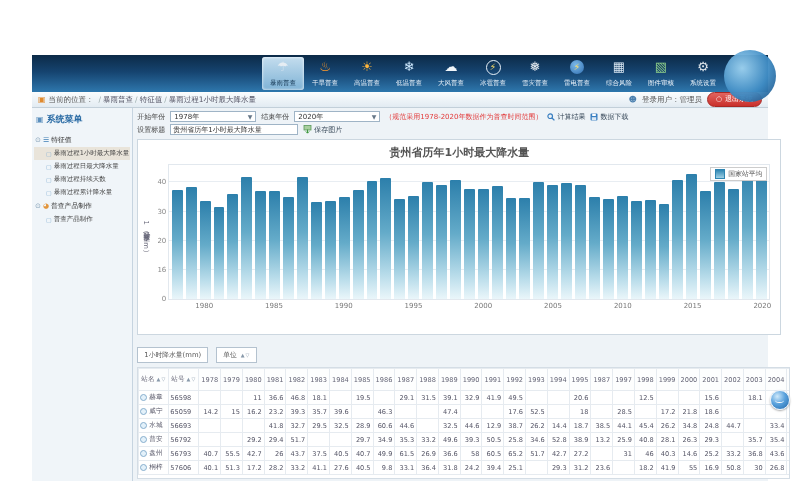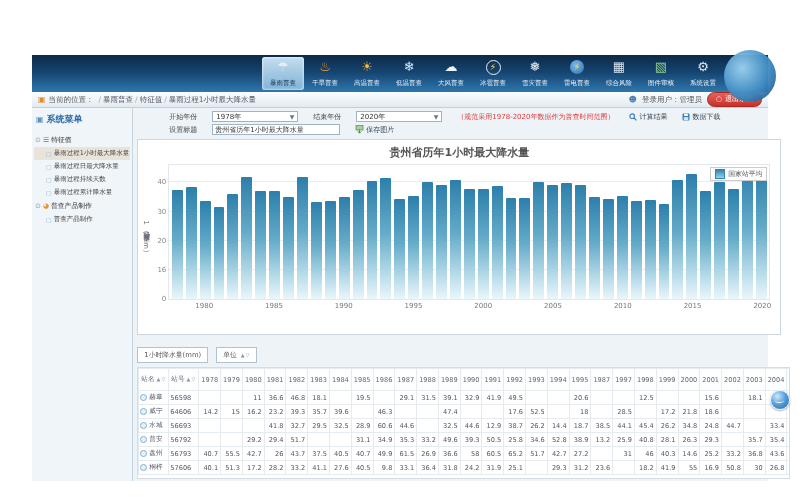--- a/index.html
+++ b/index.html
@@ -43,21 +43,21 @@
   .side-title-icon{font-size:8px;color:#5b8fbd;}
   .tree-group{display:flex;align-items:center;gap:2px;font-size:6.8px;color:#333;padding:2px 1px;cursor:pointer;white-space:nowrap;}
   .tg-toggle{color:#8aa4ba;font-size:7px;}
   .tg-ico{color:#3f7fb5;font-size:7px;}
   .tg-ico.g2{color:#e2953c;}
   .tree-leaf{display:flex;align-items:center;gap:2px;font-size:6.5px;color:#444;padding:2px 1px 2px 12px;white-space:nowrap;cursor:pointer;overflow:hidden;}
   .tree-leaf.active{background:#e9e4da;}
   .leaf-ico{color:#86b0d2;font-size:6px;}
   
   .main{flex:1;min-width:0;display:flex;flex-direction:column;padding:2px 4px;box-sizing:border-box;position:relative;overflow:visible;}
-  .form-row{display:flex;align-items:center;gap:15px;font-size:7px;color:#444;height:13px;white-space:nowrap;margin-left:32px;}
+  .form-row{display:flex;align-items:center;gap:5px;font-size:7px;color:#444;height:13px;white-space:nowrap;}
   .sel{width:86px;height:11px;background:#fff;border:1px solid #9fb4c6;display:flex;align-items:center;justify-content:space-between;padding:0 3px;box-sizing:border-box;font-size:7px;color:#333;cursor:pointer;}
   .sel .arr{color:#678;font-size:6px;}
   .note{color:#e23b3b;text-align:right;}
   .mini-btn{display:flex;align-items:center;gap:2px;color:#345;cursor:pointer;}
   .txt-input{width:128px;height:11px;border:1px solid #9fb4c6;font-size:7px;padding:0 2px;box-sizing:border-box;color:#333;font-family:inherit;background:#fff;}
   
   .chart-panel{margin-top:3px;background:#fff;border:1px solid #ccd7e0;flex:0 0 196px;position:relative;box-sizing:border-box;width:644px;}
   .chart-title{position:absolute;top:5px;left:0;right:0;text-align:center;font-size:11px;font-weight:bold;color:#555;}
   .plot-box{position:absolute;left:30px;right:10px;top:24px;bottom:34px;border:1px solid #e2e8ee;}
   .legend{position:absolute;top:2px;right:2px;border:1px solid #ccc;background:#fff;display:flex;align-items:center;gap:3px;padding:1px 4px;font-size:6.8px;color:#555;z-index:3;}
@@ -418,21 +418,21 @@
                 <td></td>
                 <td></td>
                 <td>15.6</td>
                 <td></td>
                 <td>18.1</td>
                 <td></td>
                 <td>34.7</td>
               </tr>
               <tr>
                 <td class="name-cell"><span class="marker"></span><span>威宁</span></td>
-                <td class="name-cell">64606</td>
+                <td class="name-cell">65059</td>
                 <td>14.2</td>
                 <td>15</td>
                 <td>16.2</td>
                 <td>23.2</td>
                 <td>39.3</td>
                 <td>35.7</td>
                 <td>39.6</td>
                 <td></td>
                 <td>46.3</td>
                 <td></td>
@@ -490,21 +490,21 @@
               <tr>
                 <td class="name-cell"><span class="marker"></span><span>普安</span></td>
                 <td class="name-cell">56792</td>
                 <td></td>
                 <td></td>
                 <td>29.2</td>
                 <td>29.4</td>
                 <td>51.7</td>
                 <td></td>
                 <td></td>
-                <td>31.1</td>
+                <td>29.7</td>
                 <td>34.9</td>
                 <td>35.3</td>
                 <td>33.2</td>
                 <td>49.6</td>
                 <td>39.3</td>
                 <td>50.5</td>
                 <td>25.8</td>
                 <td>34.6</td>
                 <td>52.8</td>
                 <td>38.9</td>
@@ -560,21 +560,21 @@
                 <td>28.2</td>
                 <td>33.2</td>
                 <td>41.1</td>
                 <td>27.6</td>
                 <td>40.5</td>
                 <td>9.8</td>
                 <td>33.1</td>
                 <td>36.4</td>
                 <td>31.8</td>
                 <td>24.2</td>
-                <td>31.9</td>
+                <td>39.4</td>
                 <td>25.1</td>
                 <td></td>
                 <td>29.3</td>
                 <td>31.2</td>
                 <td>23.6</td>
                 <td></td>
                 <td>18.2</td>
                 <td>41.9</td>
                 <td>55</td>
                 <td>16.9</td>

